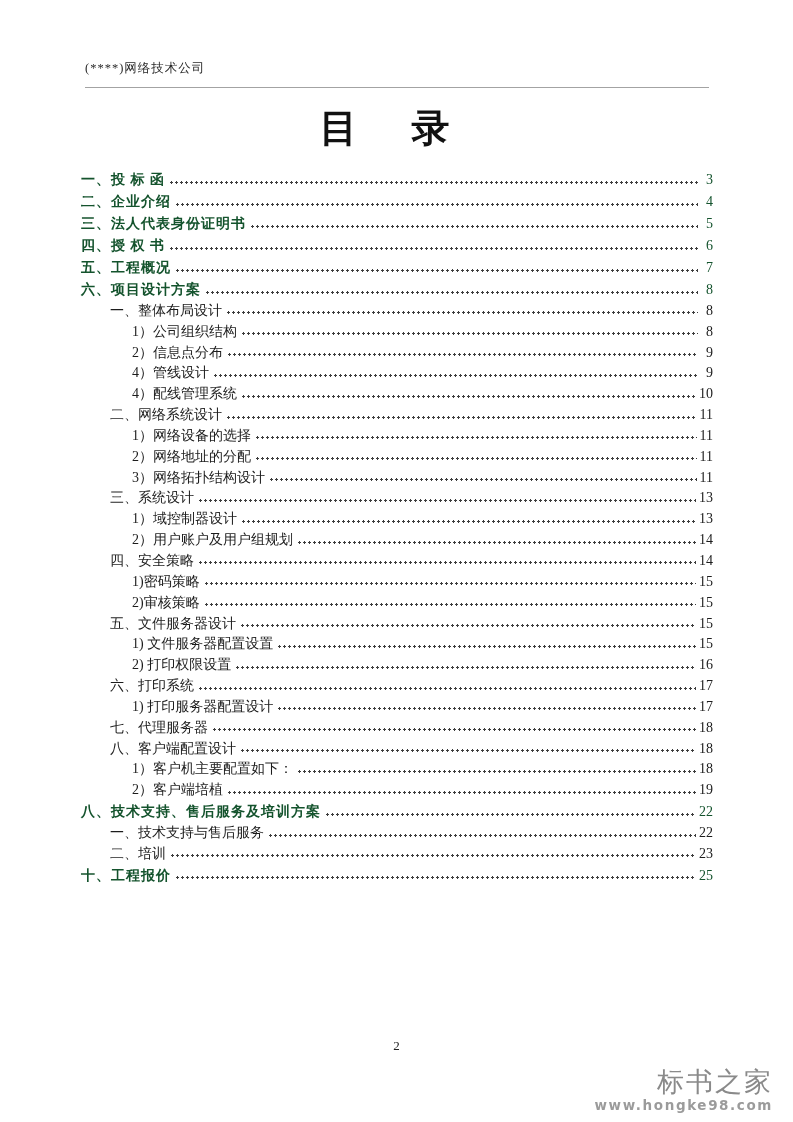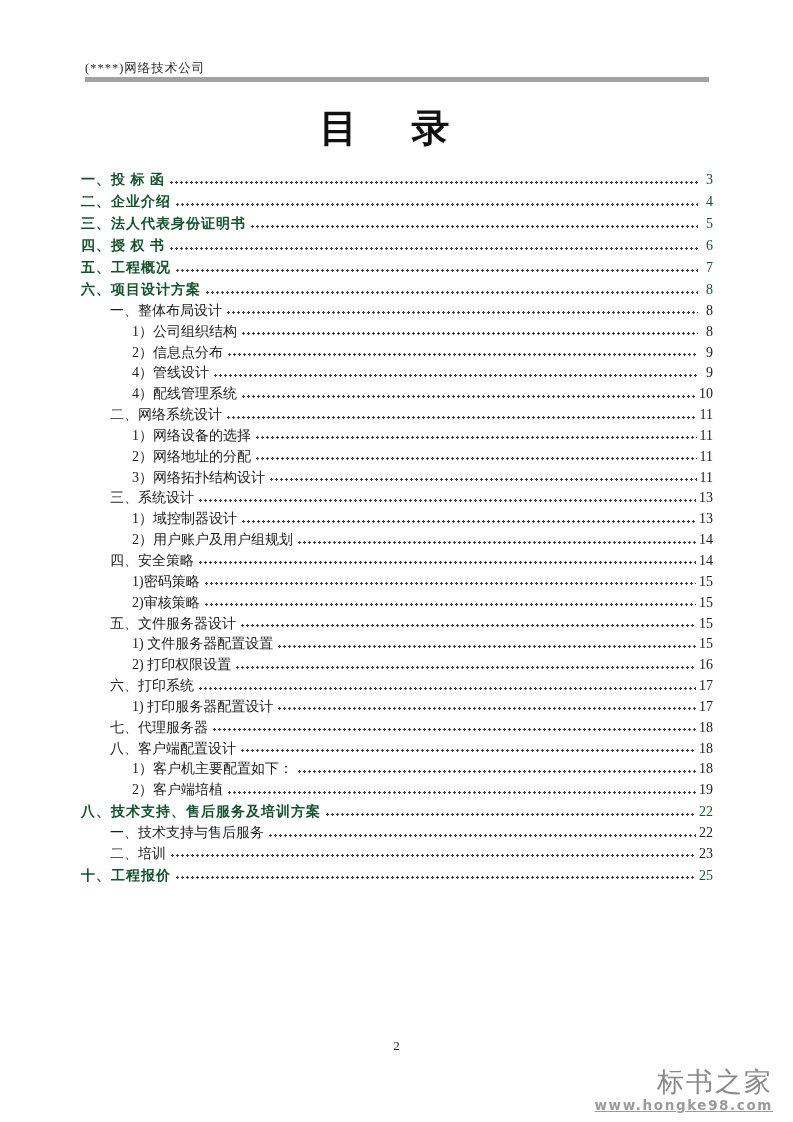--- a/index.html
+++ b/index.html
@@ -17,22 +17,22 @@
   }
   
   .doc-header {
     position: absolute;
     left: 85px;
     right: 84px;
     top: 60px;
     font-size: 12.5px;
     letter-spacing: 1px;
     color: #2a2a2a;
-    border-bottom: 5px solid #a3a3a3;
-    padding-bottom: 0;
+    border-bottom: 1px solid #a3a3a3;
+    padding-bottom: 10px;
   }
   
   .doc-title {
     position: absolute;
     left: 0;
     right: 16px;
     top: 103px;
     text-align: center;
     font-family: "DejaVu Sans", "Liberation Sans", sans-serif;
     font-weight: bold;
@@ -101,21 +101,20 @@
     letter-spacing: 2px;
     line-height: 30px;
     color: #8a8a8a;
   }
   .watermark-url {
     font-size: 13.5px;
     font-weight: bold;
     letter-spacing: 1.6px;
     line-height: 17px;
     color: #9b9b9b;
-    text-decoration: underline;
   }
 </style>
 </head>
 <body>
 
 <div class="page">
 
   <div class="doc-header">
     <span>(****)网络技术公司</span>
   </div>

